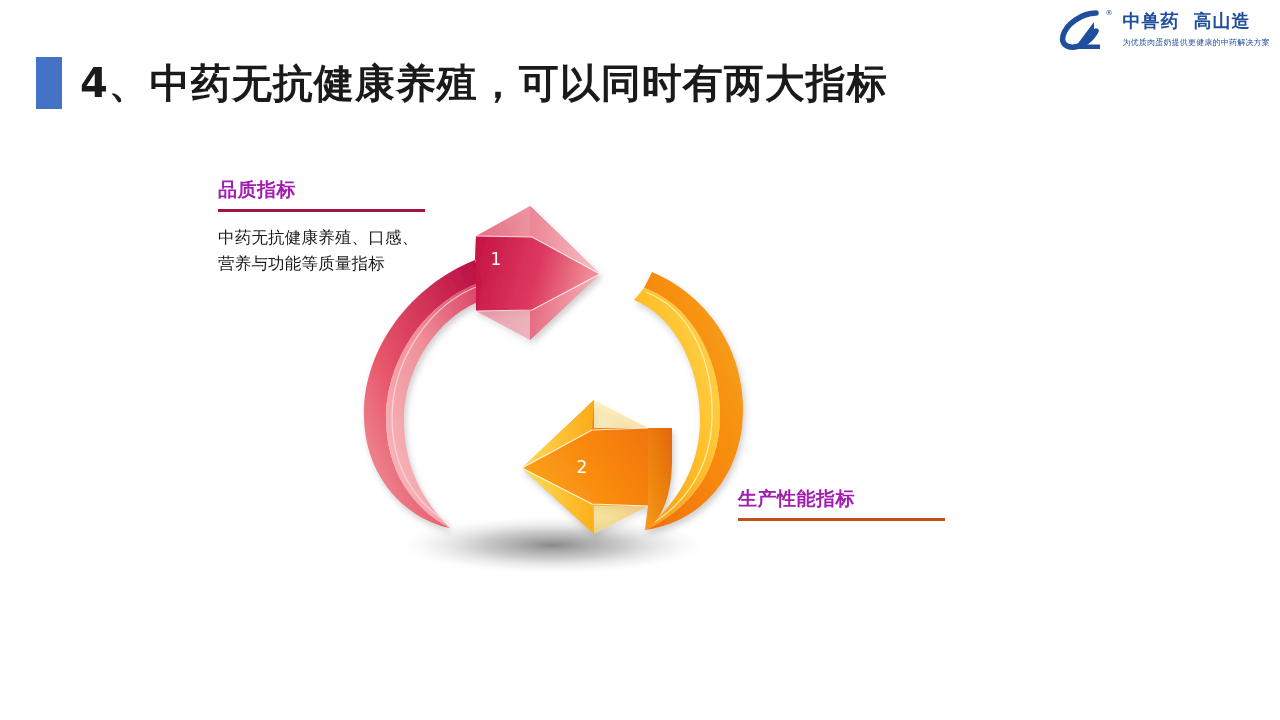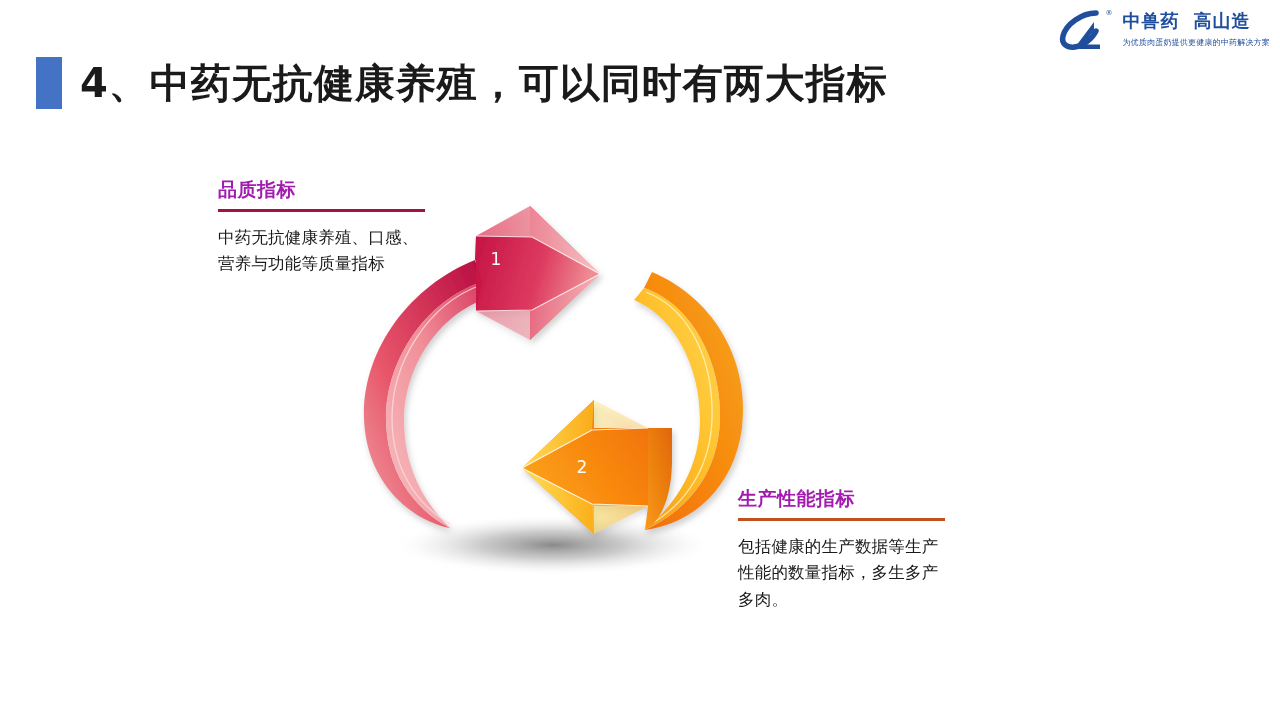--- a/index.html
+++ b/index.html
@@ -308,14 +308,13 @@
 
 <div id="quality-block">
   <div class="callout-heading">品质指标</div>
   <div class="callout-rule" style="background: rgb(166, 18, 63);"></div>
   <div class="callout-body">中药无抗健康养殖、口感、营养与功能等质量指标</div>
 </div>
 
 <div id="performance-block">
   <div class="callout-heading">生产性能指标</div>
   <div class="callout-rule" style="background: rgb(192, 80, 28);"></div>
-  <div class="callout-body">包括健康的生产数据等生产性能的数量指标，多生多产多肉。</div>
 </div>
 
 </body></html>

